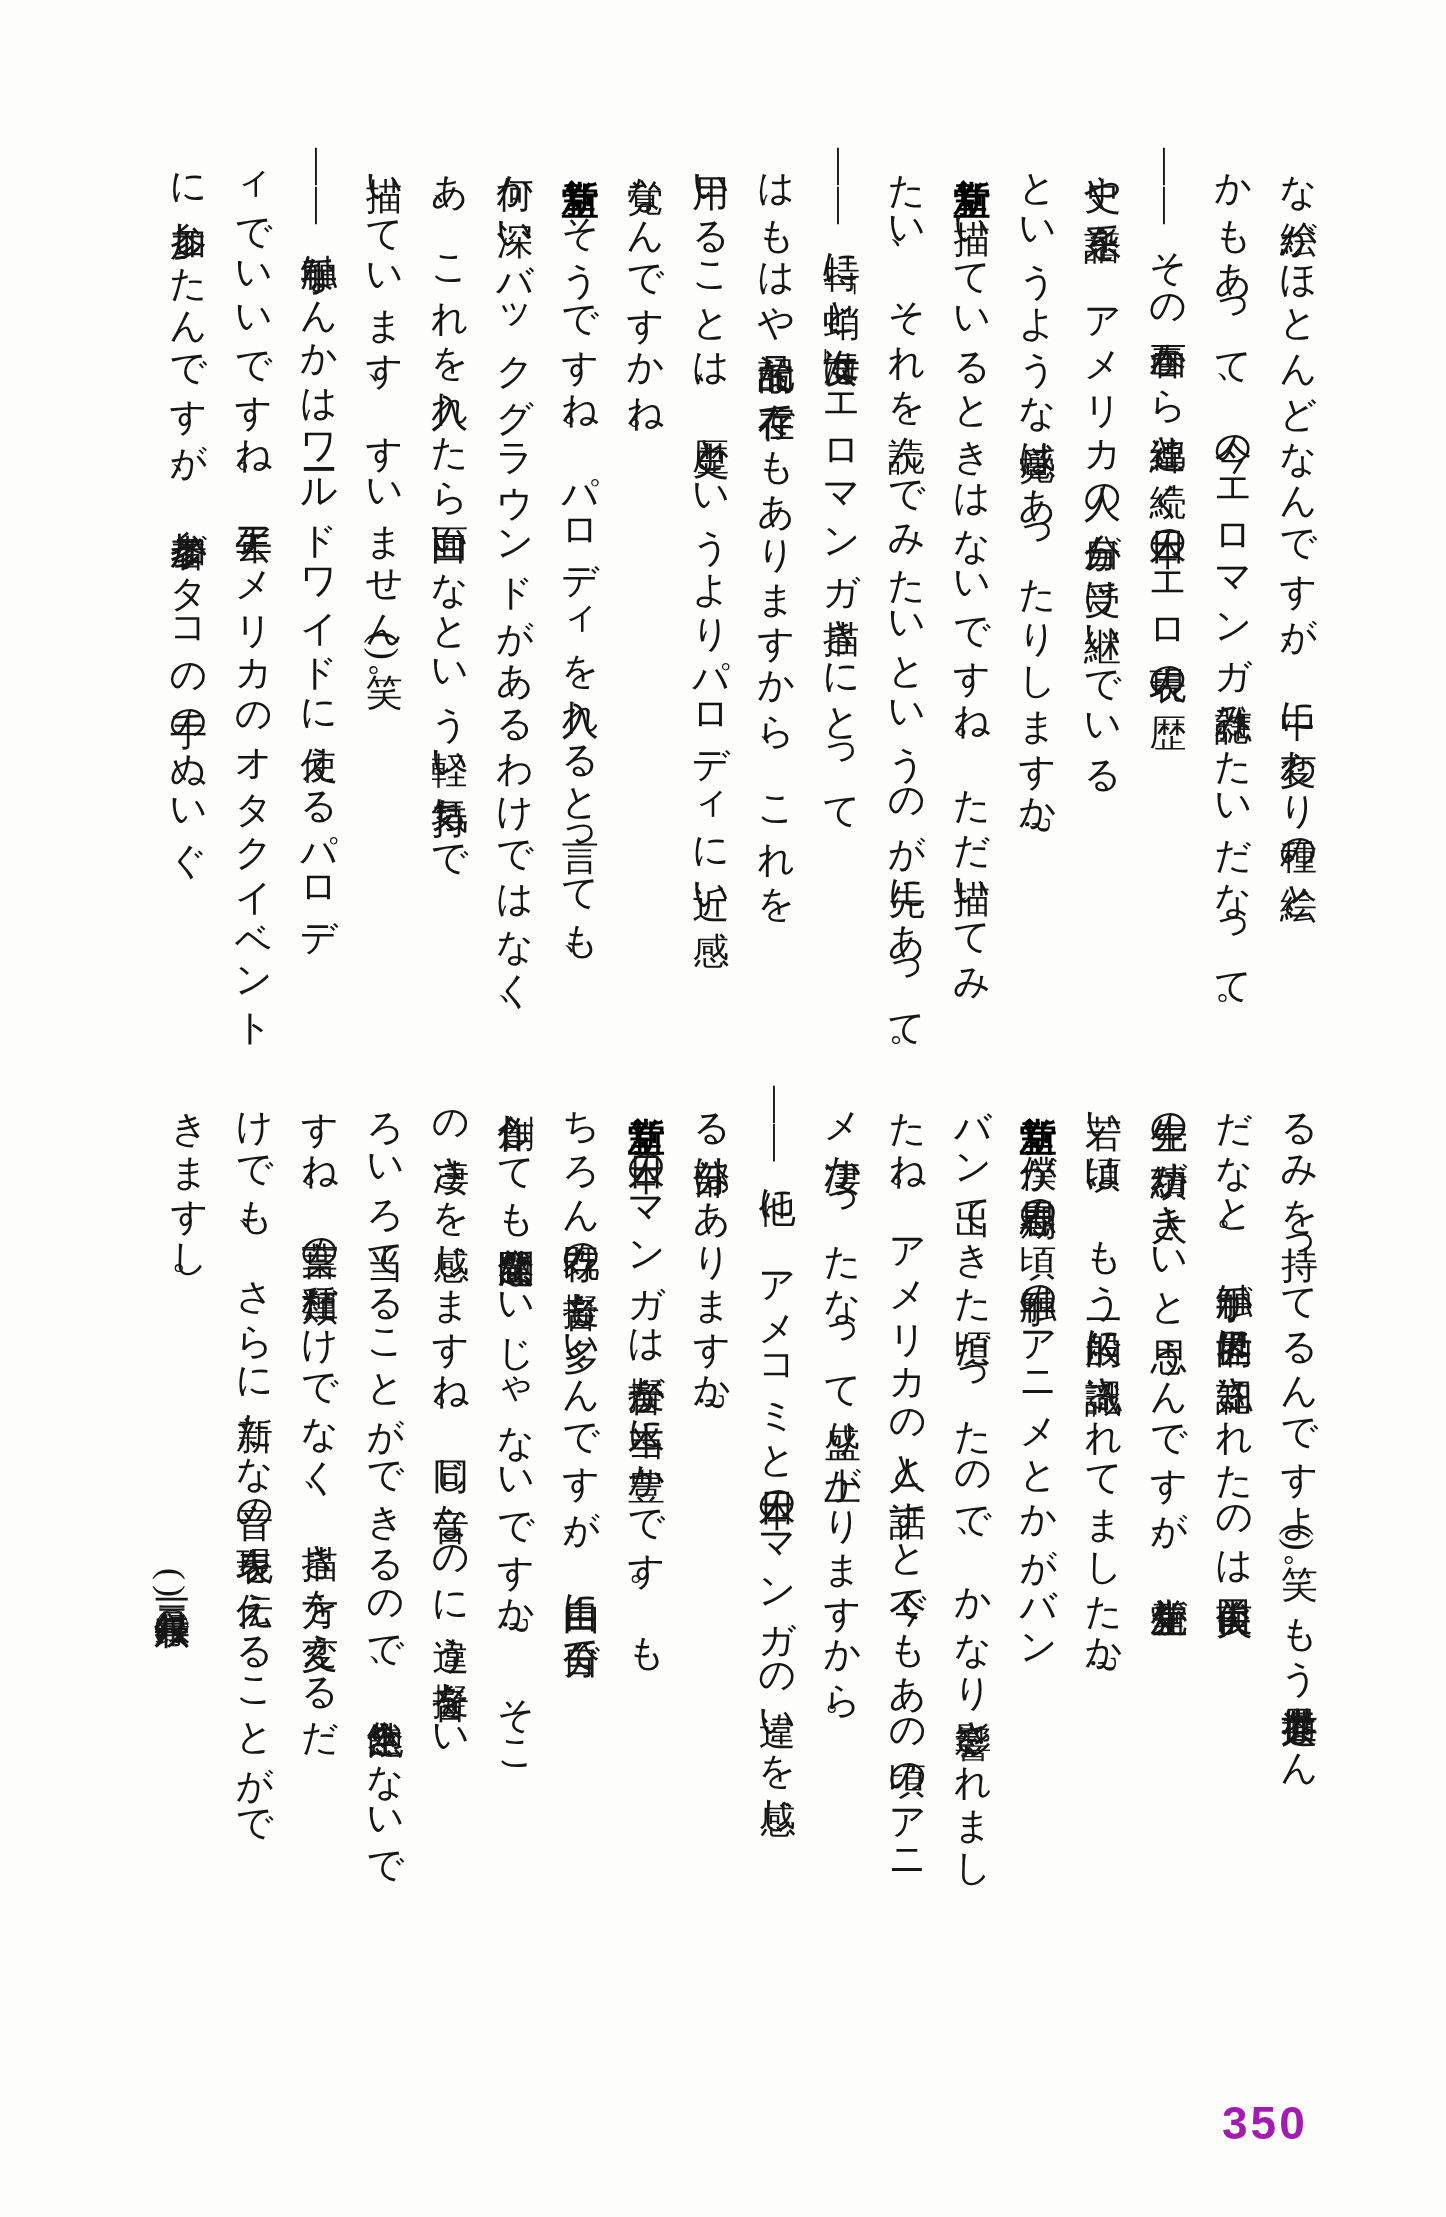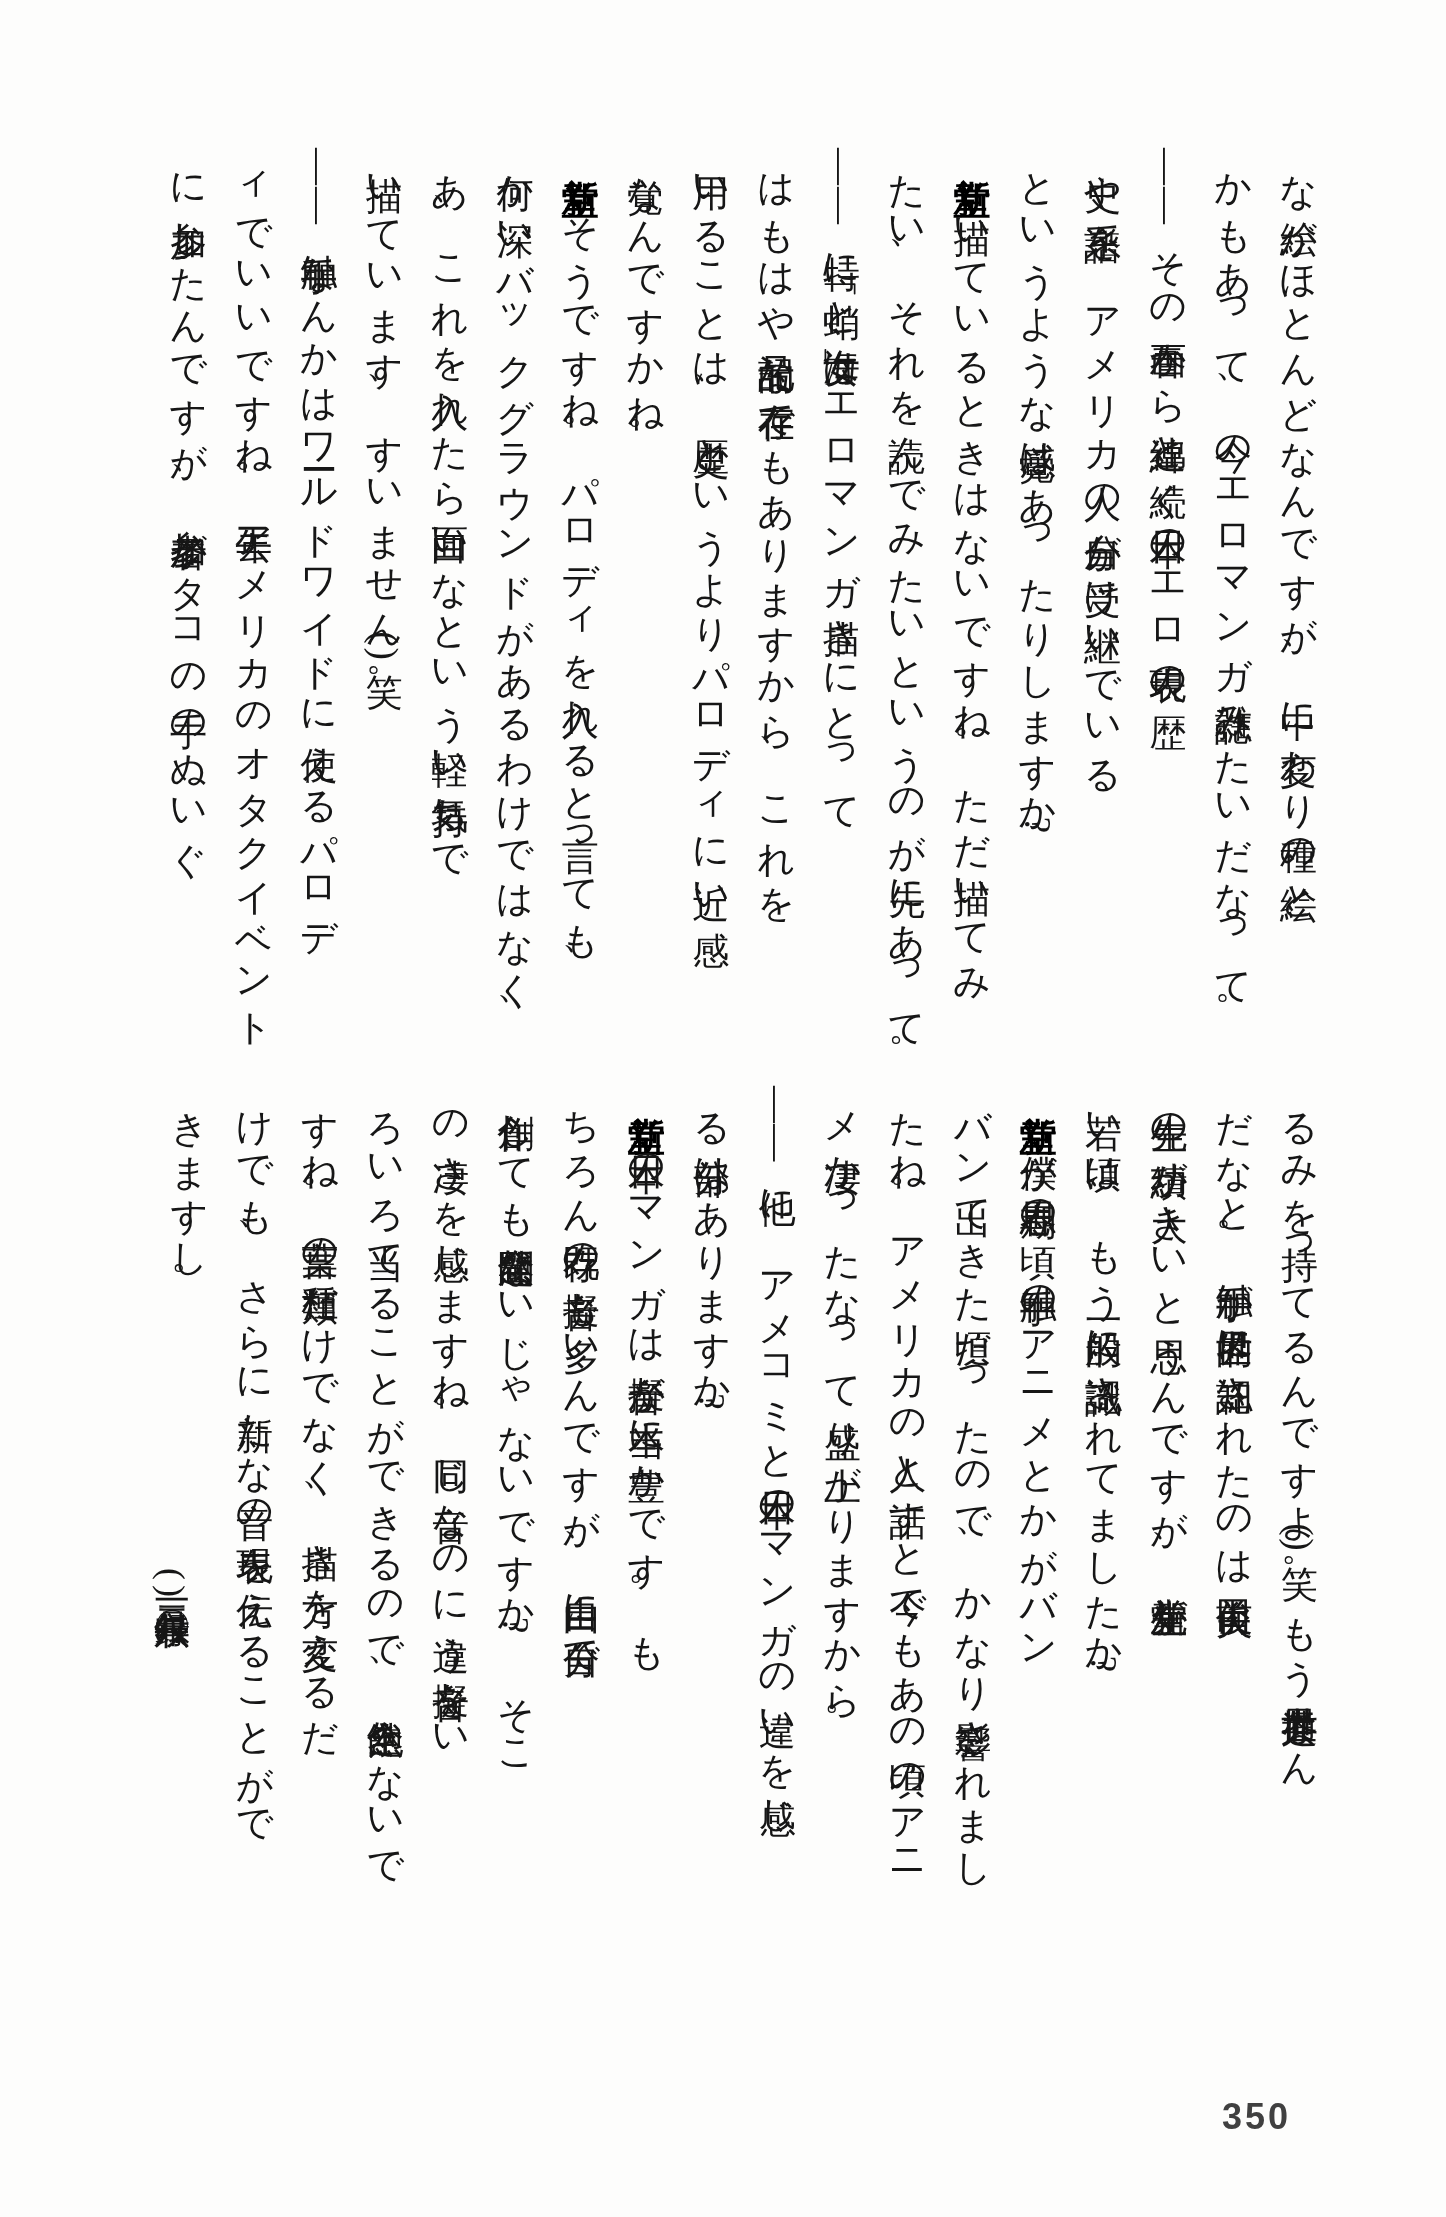--- a/index.html
+++ b/index.html
@@ -57,23 +57,23 @@
     letter-spacing: 0.5px;
     white-space: nowrap;
     color: #161616;
   }
   .page-number {
     position: absolute;
     left: 1222px;
     top: 2096px;
     font-family: "Liberation Sans", sans-serif;
     font-weight: 700;
-    font-size: 36px;
+    font-size: 46px;
     letter-spacing: 3px;
-    color: #404040;
+    color: #a21caf;
   }
 </style>
 </head>
 <body>
 
 <section class="tblock" id="block-top">
     <div class="col">な絵がほとんどなんですが、中に変わり種の絵と</div>
     <div class="col">かもあって、今のエロマンガ雑誌みたいだなって。</div>
     <div class="col">——その春画から連綿と続く日本のエロ表現の歴</div>
     <div class="col">史や系譜を、アメリカ人の自分が受け継いでいる</div>

